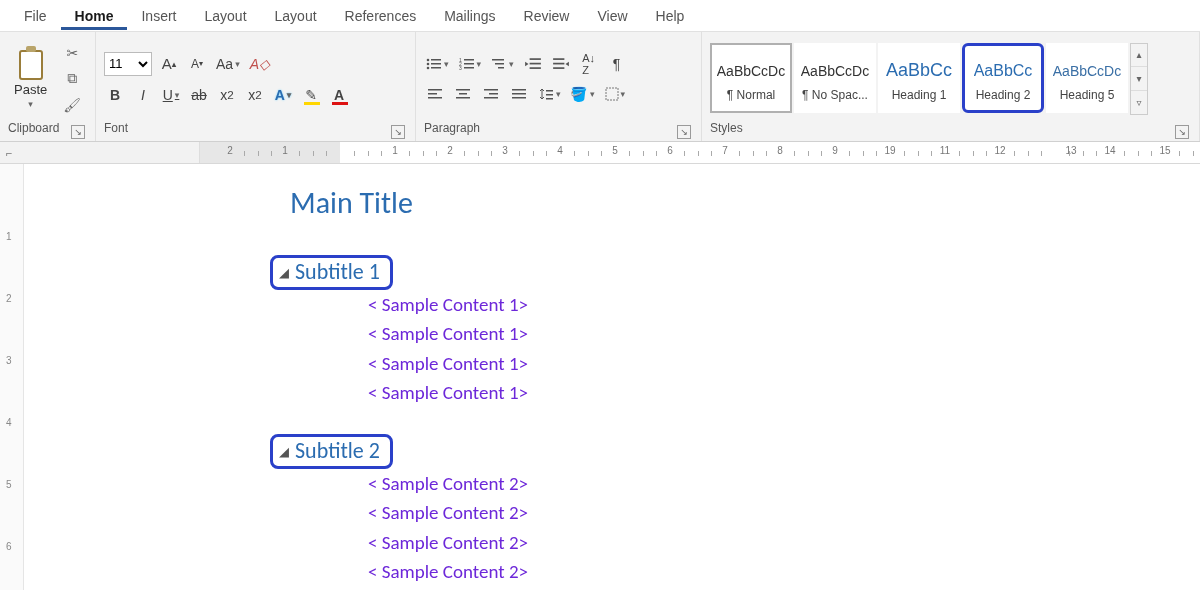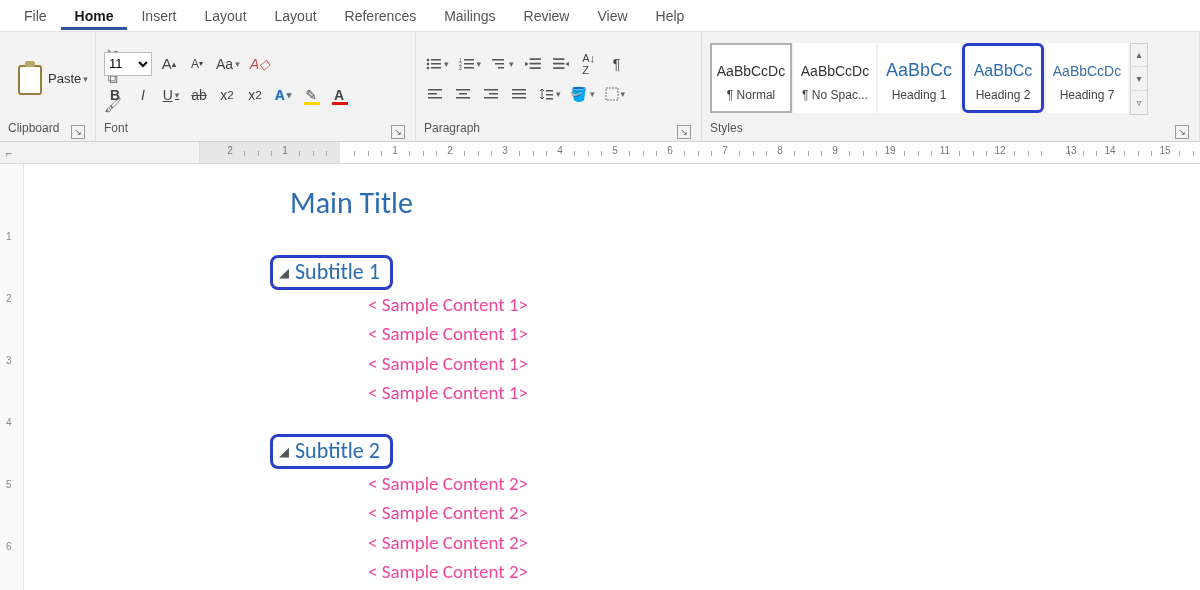--- a/index.html
+++ b/index.html
@@ -73,21 +73,21 @@
     font-size: 9px;
     color: #666;
     display: flex;
     align-items: center;
     justify-content: center;
     cursor: pointer;
   }
   
   .paste-block {
     display: flex;
-    flex-direction: row;
+    flex-direction: column;
     align-items: center;
     gap: 2px;
     cursor: pointer;
     padding: 0 6px;
   }
   .paste-block .icon {
     width: 32px;
     height: 32px;
     position: relative;
   }
@@ -293,21 +293,21 @@
     color: #555; font-size: 13px; margin-right: 6px;
     transform: translateY(1px);
   }
   .subtitle-text {
     color: #2b6cb0;
     font-size: 22px;
   }
   .content-line {
     margin-left: 78px;
     font-size: 19px;
-    color: #ec4899;
+    color: #6d28d9;
     line-height: 1.55;
   }
 </style>
 </head>
 <body>
 
 <div class="tabs">
   <div class="tab">File</div>
   <div class="tab active">Home</div>
   <div class="tab">Insert</div>
@@ -492,21 +492,21 @@
         <div class="style-tile">
           <div class="style-sample heading">AaBbCc</div>
           <div class="style-name">Heading 1</div>
         </div>
         <div class="style-tile highlighted">
           <div class="style-sample heading" style="font-size:16px">AaBbCc</div>
           <div class="style-name">Heading 2</div>
         </div>
         <div class="style-tile">
           <div class="style-sample heading" style="font-size:14px;color:#3a6fa5">AaBbCcDc</div>
-          <div class="style-name">Heading 7</div>
+          <div class="style-name">Heading 5</div>
         </div>
         <div class="gallery-arrows">
           <div>▴</div>
           <div>▾</div>
           <div>▿</div>
         </div>
       </div>
     </div>
     <div class="group-label">
       <span>Styles</span>

